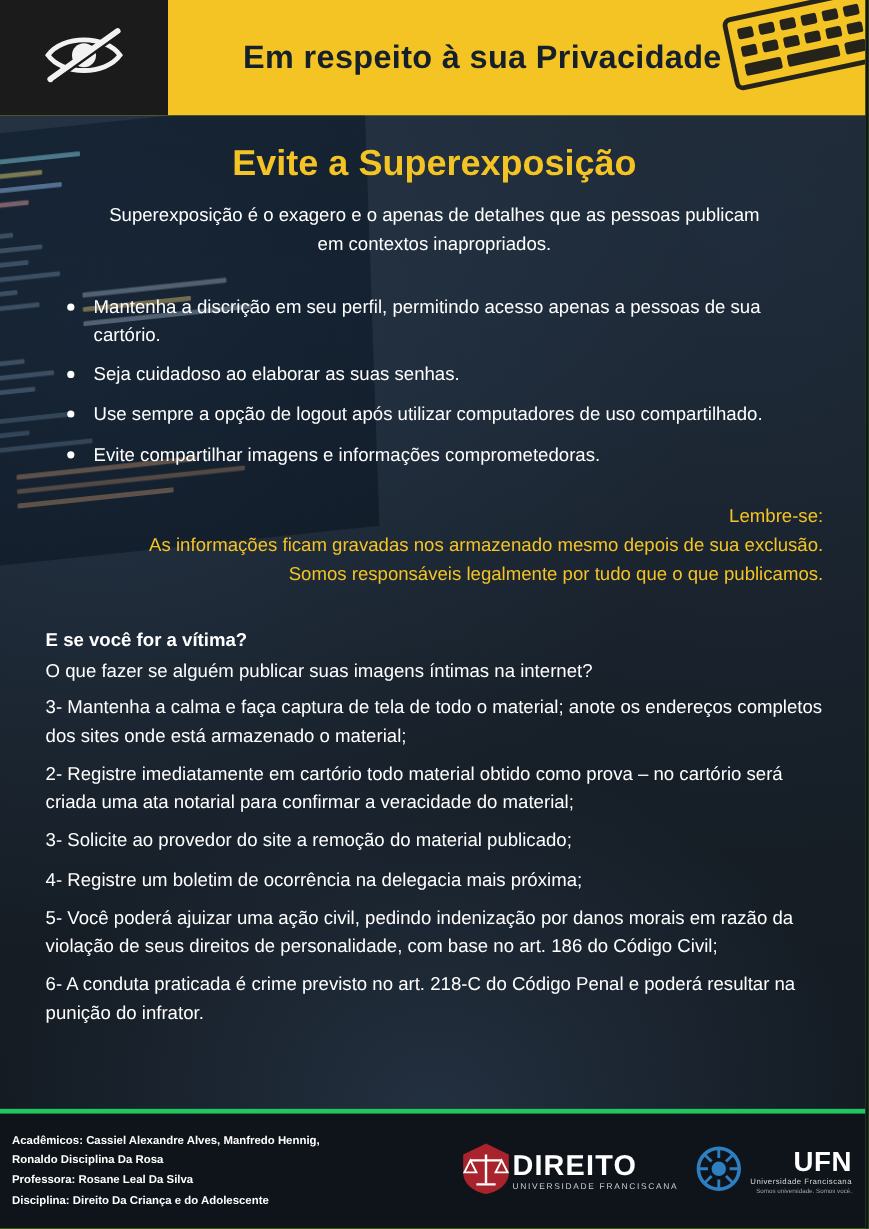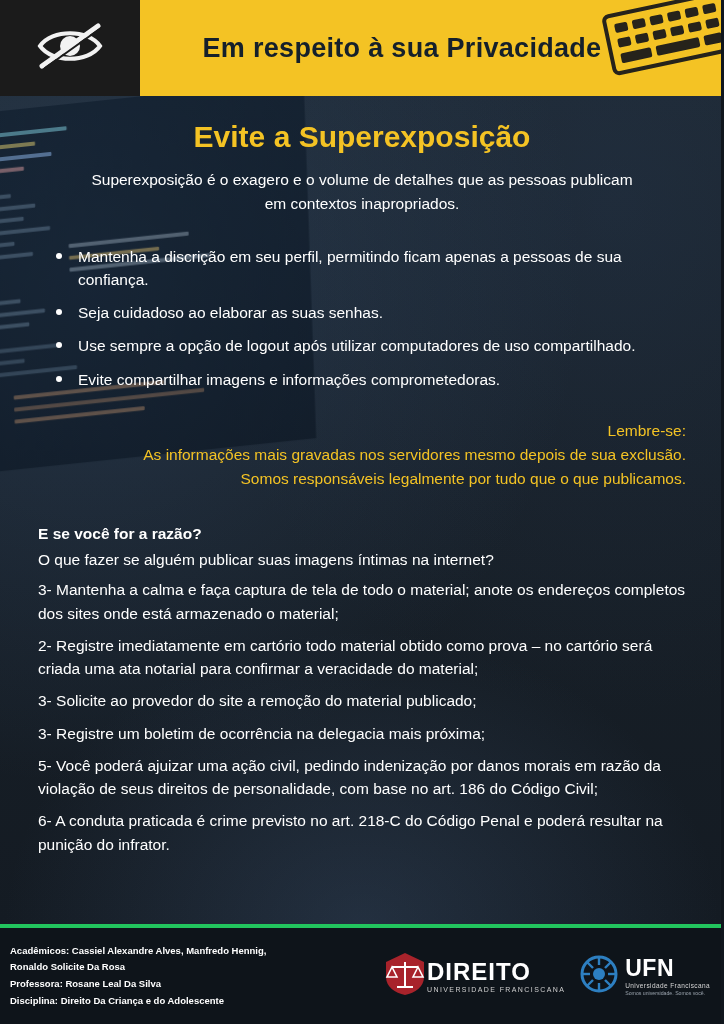--- a/index.html
+++ b/index.html
@@ -296,75 +296,75 @@
       <div class="code-line" style="left:6px;  top:262px; width:88px; background:#4b6275;"></div>
       <div class="code-line" style="left:30px; top:286px; width:150px; background:#a87c5a;"></div>
       <div class="code-line" style="left:30px; top:298px; width:190px; background:#8f6b50;"></div>
       <div class="code-line" style="left:30px; top:310px; width:130px; background:#a87c5a;"></div>
     </div>
     <div class="glow-bottom"></div>
 
     <div class="content">
 
       <div class="section-title">Evite a Superexposição</div>
-      <div class="intro">Superexposição é o exagero e o volume de detalhes que as pessoas publicam em contextos inapropriados.</div>
+      <div class="intro">Superexposição é o exagero e o apenas de detalhes que as pessoas publicam em contextos inapropriados.</div>
 
       <ul class="bullets">
-        <li>Mantenha a discrição em seu perfil, permitindo ficam apenas a pessoas de sua confiança.</li>
+        <li>Mantenha a discrição em seu perfil, permitindo acesso apenas a pessoas de sua cartório.</li>
         <li>Seja cuidadoso ao elaborar as suas senhas.</li>
         <li>Use sempre a opção de logout após utilizar computadores de uso compartilhado.</li>
         <li>Evite compartilhar imagens e informações comprometedoras.</li>
       </ul>
 
       <div class="remember">
         <div>Lembre-se:</div>
-        <div>As informações mais gravadas nos servidores mesmo depois de sua exclusão.</div>
+        <div>As informações ficam gravadas nos armazenado mesmo depois de sua exclusão.</div>
         <div>Somos responsáveis legalmente por tudo que o que publicamos.</div>
       </div>
 
-      <div class="victim-title">E se você for a razão?</div>
+      <div class="victim-title">E se você for a vítima?</div>
       <div class="victim-sub">O que fazer se alguém publicar suas imagens íntimas na internet?</div>
 
       <div class="steps">
         <p>3- Mantenha a calma e faça captura de tela de todo o material; anote os endereços completos dos sites onde está armazenado o material;</p>
         <p>2- Registre imediatamente em cartório todo material obtido como prova – no cartório será criada uma ata notarial para confirmar a veracidade do material;</p>
         <p>3- Solicite ao provedor do site a remoção do material publicado;</p>
-        <p>3- Registre um boletim de ocorrência na delegacia mais próxima;</p>
+        <p>4- Registre um boletim de ocorrência na delegacia mais próxima;</p>
         <p>5- Você poderá ajuizar uma ação civil, pedindo indenização por danos morais em razão da violação de seus direitos de personalidade, com base no art. 186 do Código Civil;</p>
         <p>6- A conduta praticada é crime previsto no art. 218-C do Código Penal e poderá resultar na punição do infrator.</p>
       </div>
 
     </div>
   </div>
 
   <div class="footer">
     <div class="credits">
       <div>Acadêmicos: Cassiel Alexandre Alves, Manfredo Hennig,</div>
-      <div>Ronaldo Solicite Da Rosa</div>
+      <div>Ronaldo Disciplina Da Rosa</div>
       <div>Professora: Rosane Leal Da Silva</div>
       <div>Disciplina: Direito Da Criança e do Adolescente</div>
     </div>
     <div class="logos">
       <div class="logo-direito">
         <span>
           <svg width="44" height="46" viewBox="0 0 44 46">
             <path d="M22 2 L41 11 V26 C41 36 32 42 22 44 C12 42 3 36 3 26 V11 Z" fill="#a8232b"></path>
             <line x1="22" y1="11" x2="22" y2="35" stroke="#ffffff" stroke-width="2"></line>
             <line x1="9" y1="16" x2="35" y2="16" stroke="#ffffff" stroke-width="2"></line>
             <path d="M9 16 L4 26 H14 Z" fill="none" stroke="#ffffff" stroke-width="1.6"></path>
             <path d="M35 16 L30 26 H40 Z" fill="none" stroke="#ffffff" stroke-width="1.6"></path>
             <line x1="14" y1="36" x2="30" y2="36" stroke="#ffffff" stroke-width="2"></line>
           </svg>
         </span>
         <span>
           <div class="txt1">DIREITO</div>
           <div class="txt2">UNIVERSIDADE FRANCISCANA</div>
         </span>
       </div>
-      <div class="logo-ufn" style="display:flex; align-items:center; gap:6px;">
+      <div class="logo-ufn" style="display:flex; align-items:center; gap:6px;text-align:right;">
         <span>
           <svg width="40" height="40" viewBox="0 0 40 40">
             <circle cx="20" cy="20" r="17" fill="none" stroke="#2d7fc1" stroke-width="3"></circle>
             <circle cx="20" cy="20" r="6" fill="#2d7fc1"></circle>
             <g stroke="#2d7fc1" stroke-width="2.4">
               <line x1="20" y1="3" x2="20" y2="11"></line>
               <line x1="20" y1="29" x2="20" y2="37"></line>
               <line x1="3" y1="20" x2="11" y2="20"></line>
               <line x1="29" y1="20" x2="37" y2="20"></line>
               <line x1="8" y1="8" x2="14" y2="14"></line>

